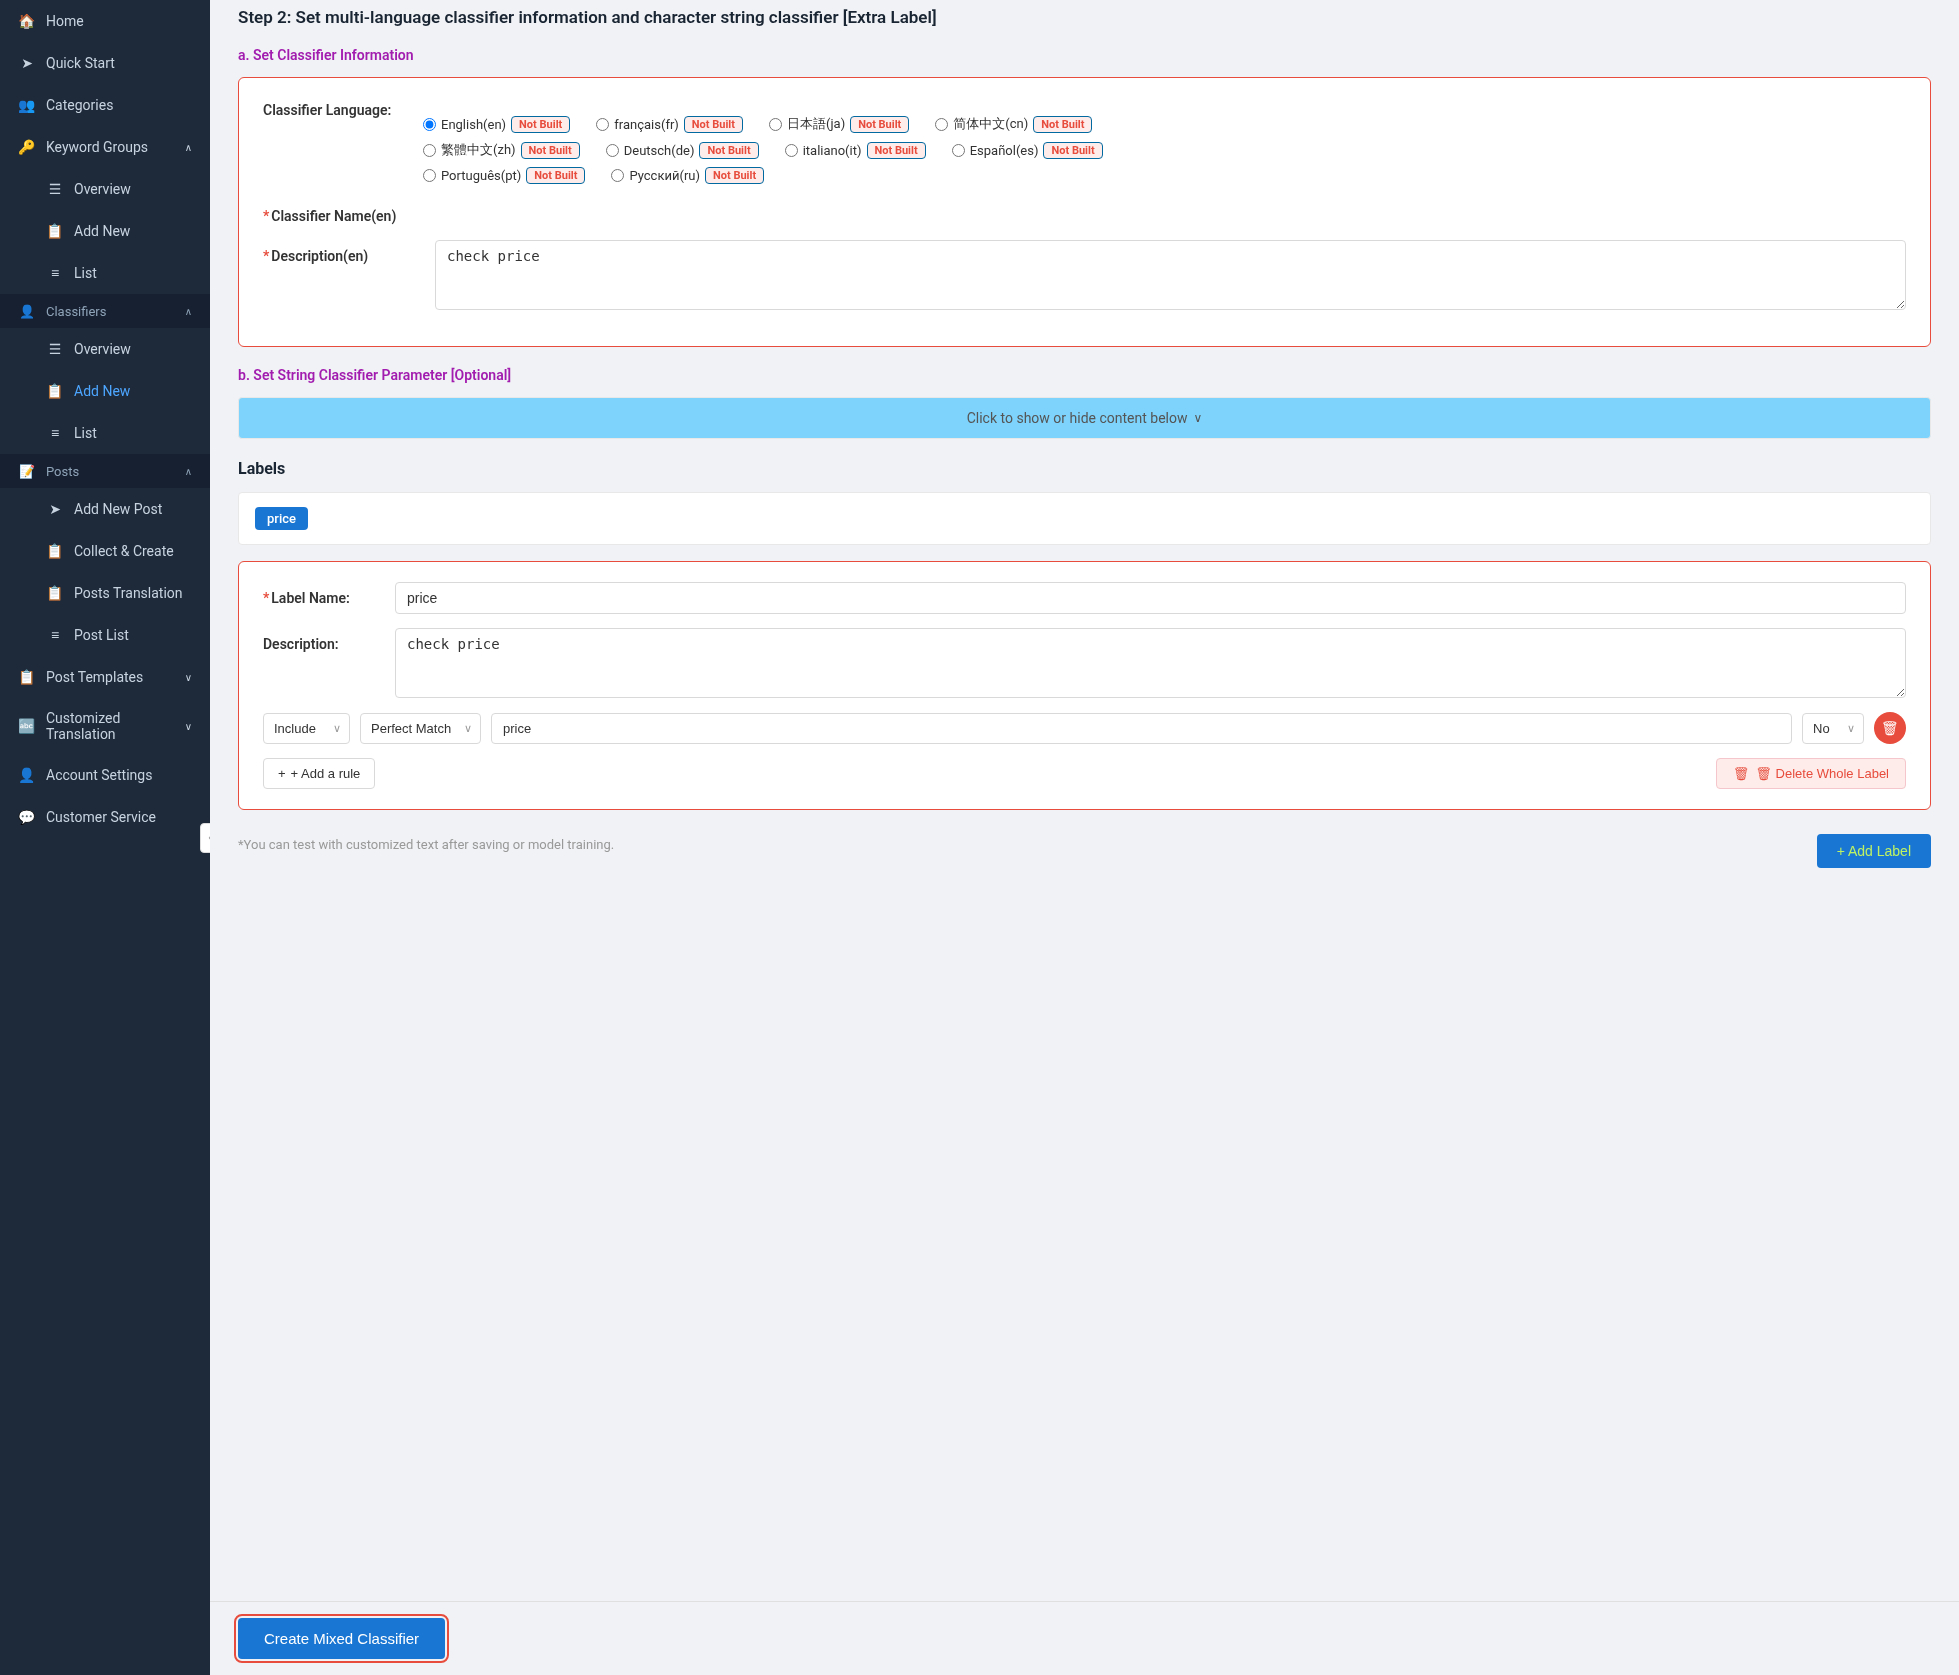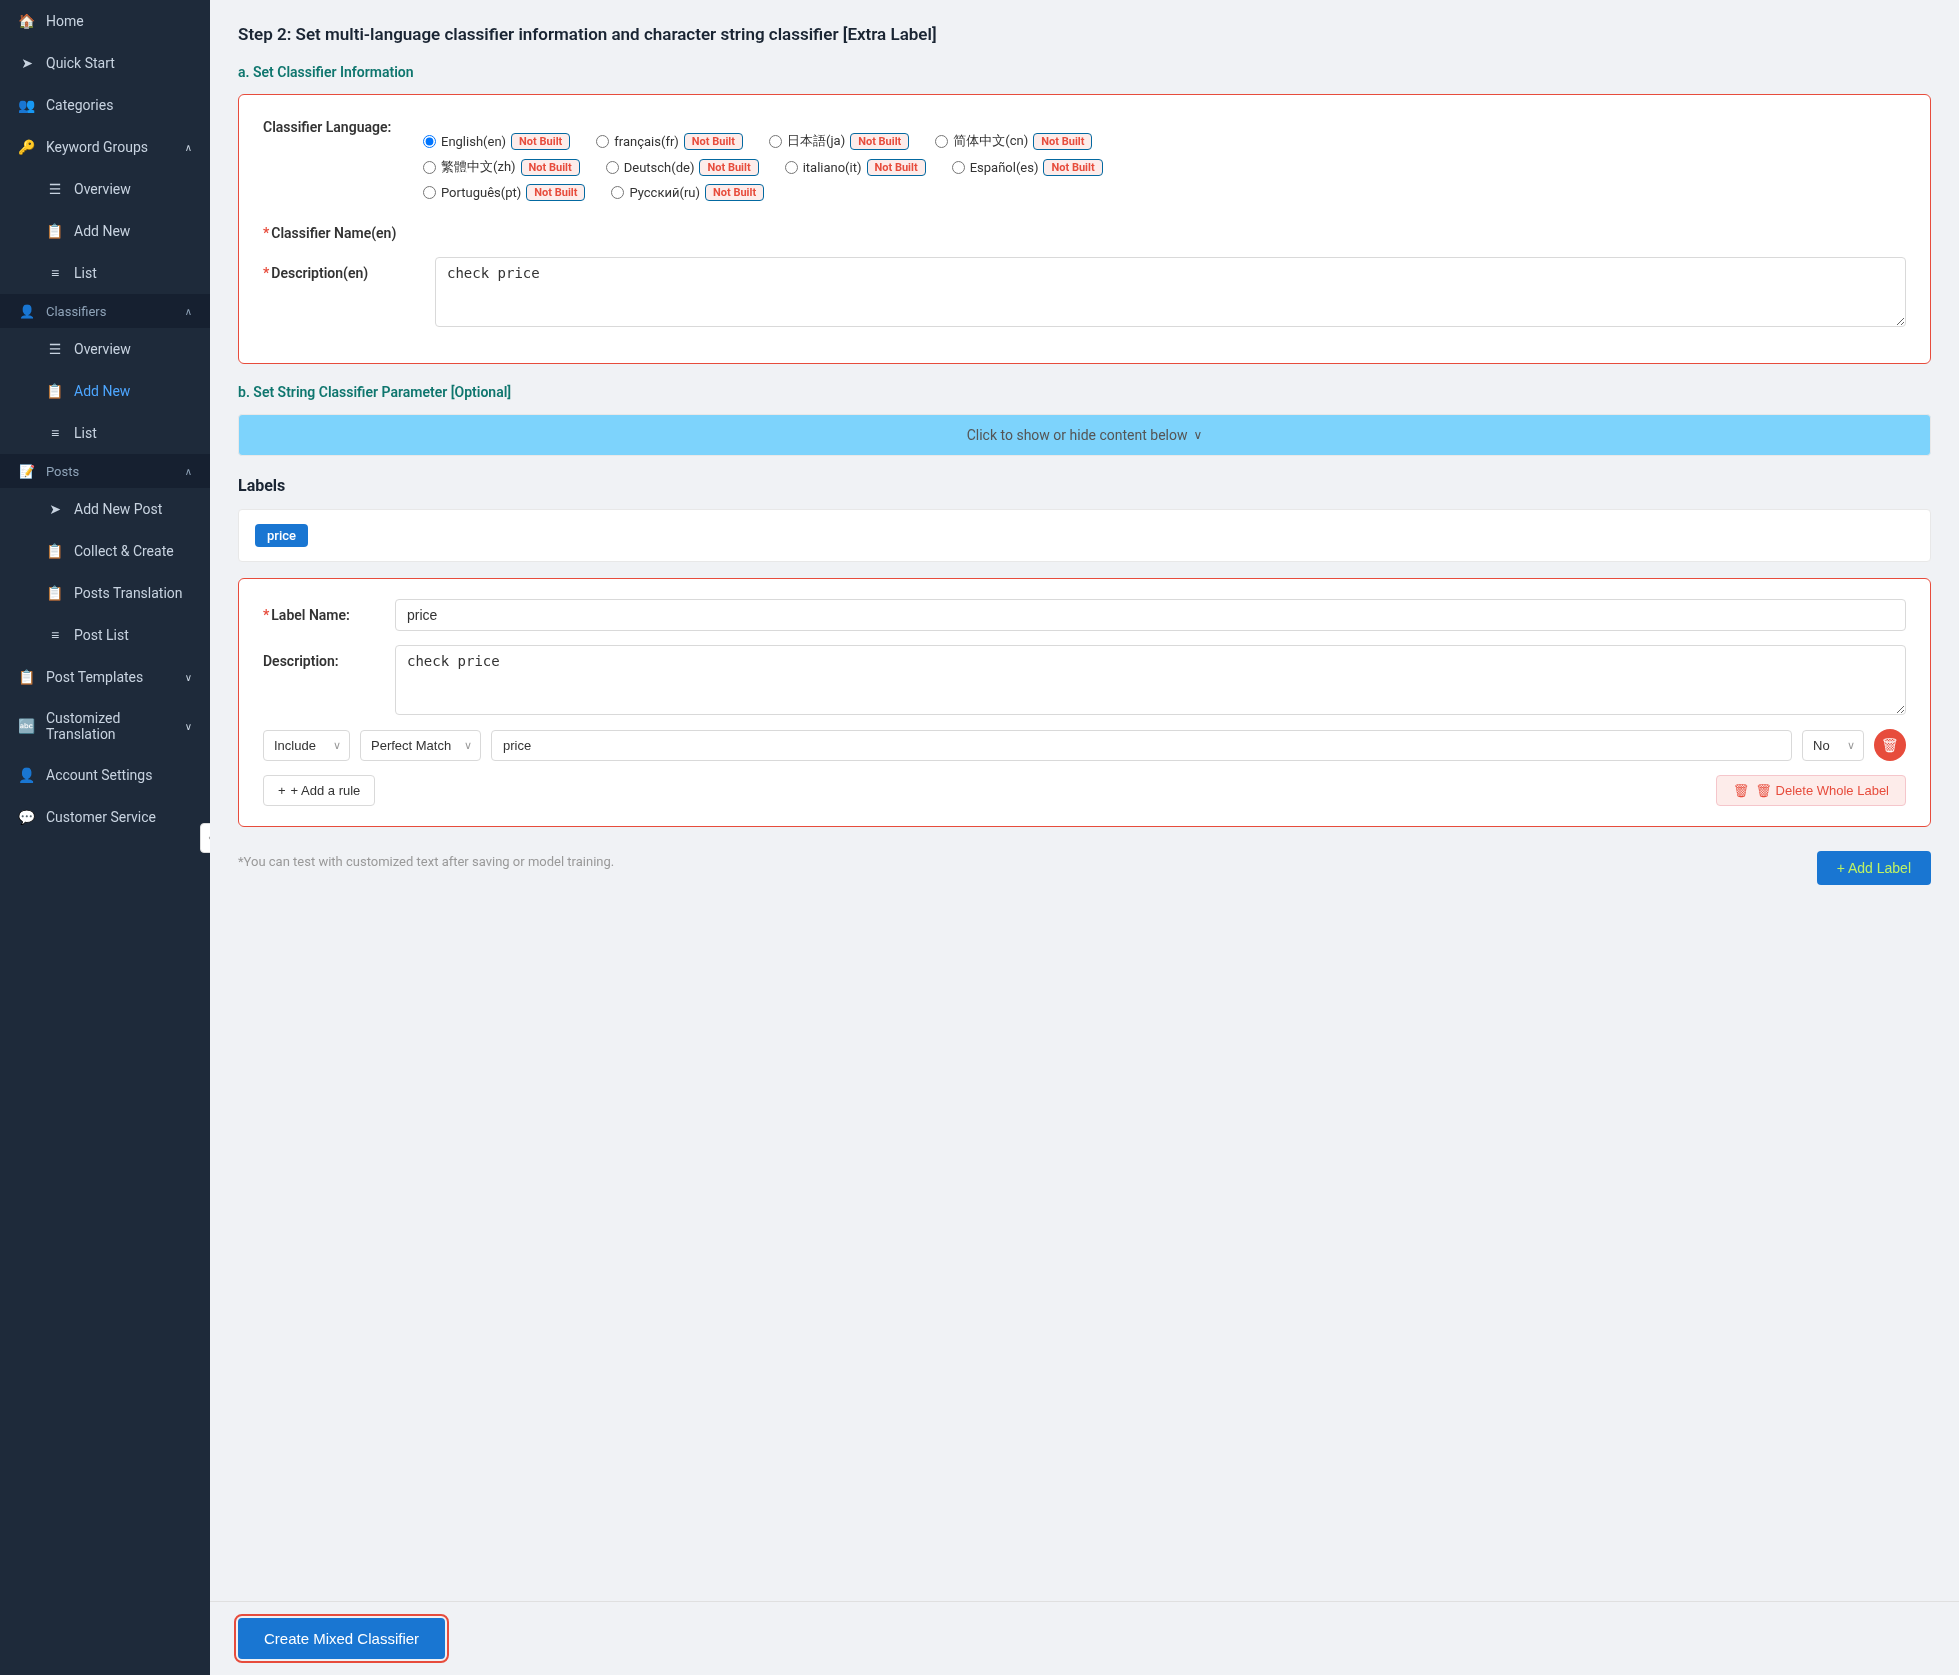--- a/index.html
+++ b/index.html
@@ -41,37 +41,37 @@
     
     .main {
       flex: 1;
       display: flex;
       flex-direction: column;
       overflow-y: auto;
       background: #f0f2f5;
     }
     .content-area {
       flex: 1;
-      padding: 24px 28px;
+      padding: 7px 28px;
       overflow-y: auto;
     }
 
     
     .step-title {
       font-size: 17px;
       font-weight: 600;
       color: #1a2533;
       margin-bottom: 20px;
     }
 
     
     .section-label {
       font-size: 14px;
       font-weight: 600;
-      color: #0f766e;
+      color: #a21caf;
       margin-bottom: 14px;
     }
 
     
     .card {
       background: #fff;
       border-radius: 6px;
       padding: 20px 24px;
       margin-bottom: 20px;
     }

